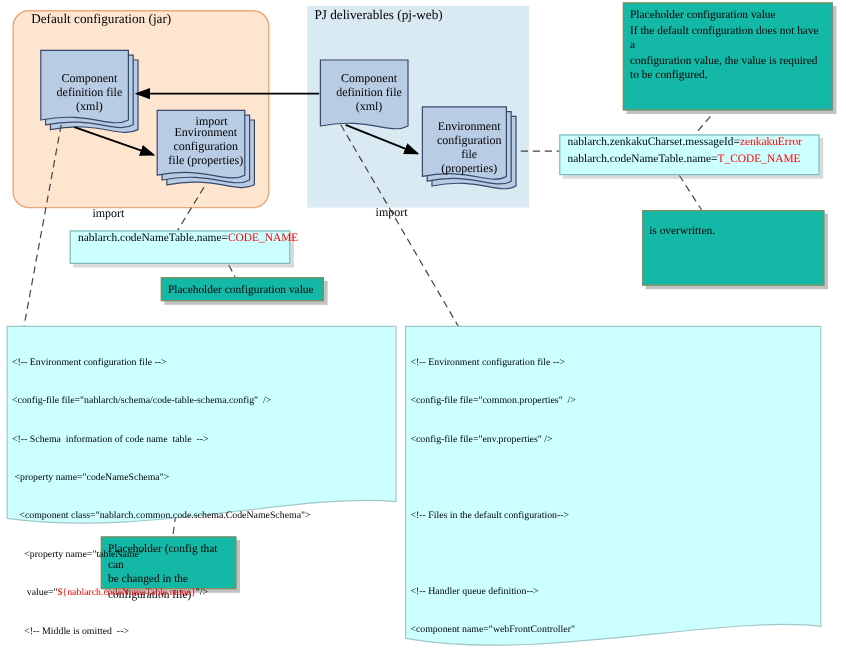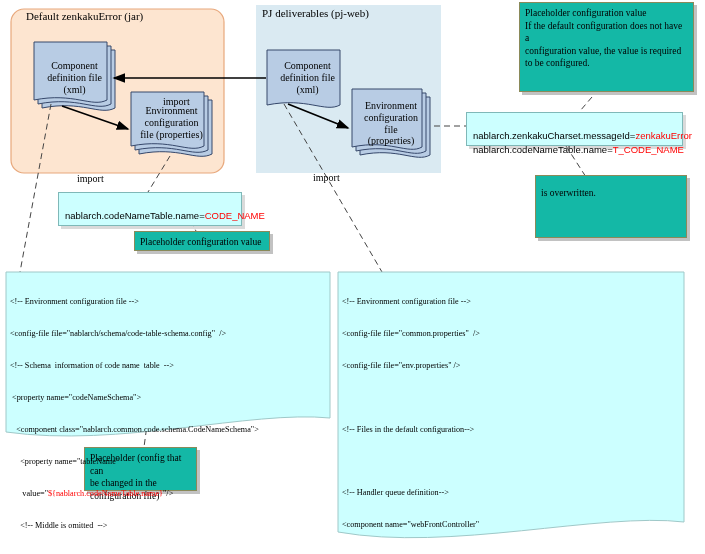--- a/index.html
+++ b/index.html
@@ -57,24 +57,24 @@
     color: #000;
     font-family: "Liberation Serif", "DejaVu Serif", serif;
   }
   .cyanbox {
     position: absolute;
     background: #ccffff;
     border: 1px solid #7fb8b8;
     box-shadow: 3px 3px 0 rgba(150,150,150,0.35);
     font-size: 9.5px;
     line-height: 1.45;
-    padding: 16px 6px;
+    padding: 0 6px;
     box-sizing: border-box;
     color: #000;
-    font-family: Liberation Sans, sans-serif;
+    font-family: Liberation Serif, serif;
   }
   .red { color: #ff0000; }
   .codewrap {
     position: absolute;
     font-size: 8.2px;
     line-height: 1.30;
     color: #000;
     font-family: "Liberation Serif", "DejaVu Serif", serif;
     white-space: pre;
   }
@@ -129,21 +129,21 @@
     <path d="M186,212 L196,231" stroke="#444" stroke-width="1" fill="none" stroke-dasharray="6,4"></path>
     <path d="M51,104 L20,272" stroke="#444" stroke-width="1" fill="none" stroke-dasharray="6,4"></path>
     <path d="M284,104 L382,272" stroke="#444" stroke-width="1" fill="none" stroke-dasharray="6,4"></path>
     <path d="M160,330 L144,447" stroke="#444" stroke-width="1" fill="none" stroke-dasharray="6,4"></path>
 
     <path d="M6,272 L330,272 L330,418 C250,410 120,448 6,432 Z" fill="#ccffff" stroke="#9fc8c8" stroke-width="1"></path>
 
     <path d="M338,272 L684,272 L684,522 C600,512 450,552 338,532 Z" fill="#ccffff" stroke="#9fc8c8" stroke-width="1"></path>
   </svg>
 
-  <div class="txt group-title" style="left:26px; top:10px;">Default zenkakuError (jar)</div>
+  <div class="txt group-title" style="left:26px; top:10px;">Default configuration (jar)</div>
 
   <div class="txt group-title" style="left:262px; top:7px;">PJ deliverables (pj-web)</div>
 
   <div style="position:absolute; left:34px; top:60px; width:73px; text-align:center;">
     <div class="txt doc-label" style="position:relative;">Component</div>
     <div class="txt doc-label" style="position:relative;">definition file</div>
     <div class="txt doc-label" style="position:relative;">(xml)</div>
   </div>
 
   <div style="position:absolute; left:131px; top:105px; width:73px; text-align:center;">

